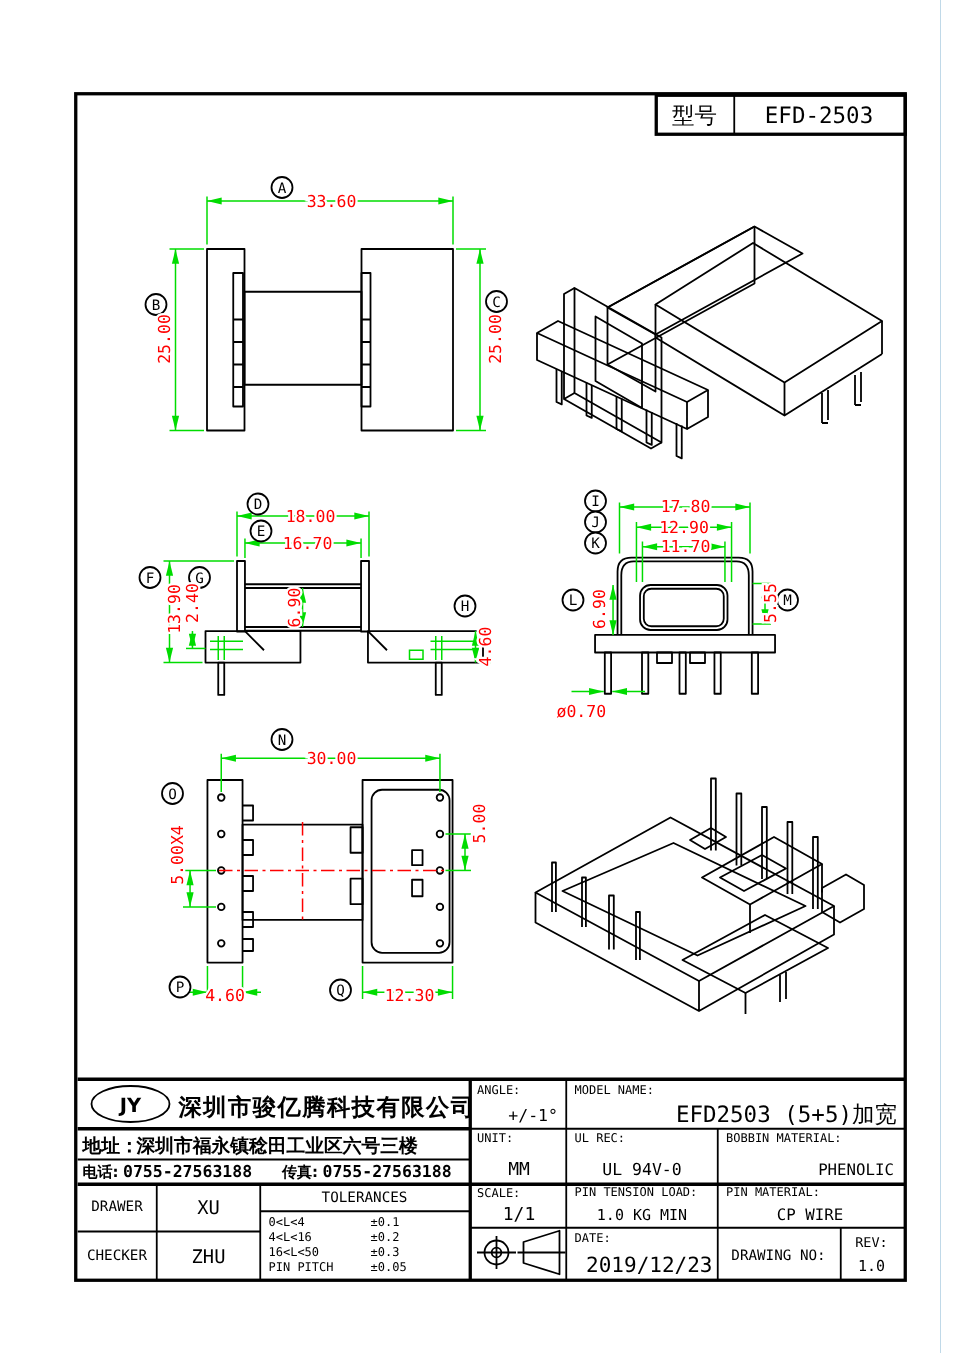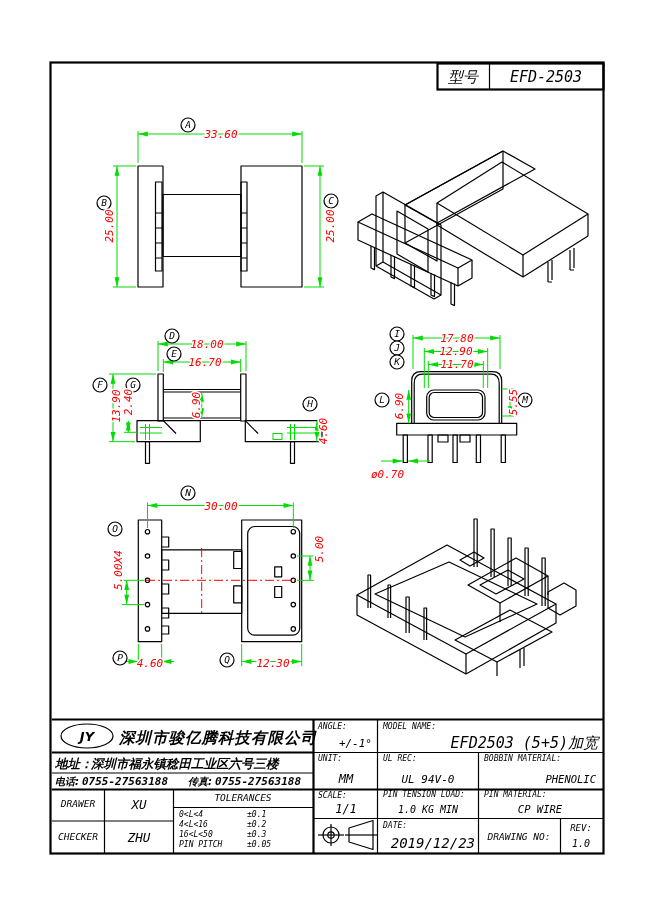--- a/index.html
+++ b/index.html
@@ -1,17 +1,17 @@
 <!DOCTYPE html>
 <html><head>
 <meta charset="utf-8">
 <style>
   html,body{margin:0;padding:0;background:#ffffff;}
   #sheet{position:relative;width:627px;height:902px;background:#0369a1;overflow:hidden;
-         font-family:"DejaVu Sans Mono","Liberation Mono",monospace;font-style:italic;}
+         font-family:"DejaVu Sans Mono","Liberation Mono",monospace;}
   svg{position:absolute;left:0;top:0;}
   
   .ln  {stroke:#000;stroke-width:1.2;fill:none;stroke-linejoin:round;}
   .ln2 {stroke:#000;stroke-width:2.2;fill:none;}
   .grn {stroke:#00dc00;stroke-width:1;fill:none;}
   .cent{stroke:#ff0000;stroke-width:1;fill:none;stroke-dasharray:9 3 2 3;}
   .rtxt{fill:#ff0000;font-size:11px;font-family:"DejaVu Sans Mono",monospace;
         paint-order:stroke;stroke:#ffffff;stroke-width:3px;}
   .cl circle{fill:#fff;stroke:#000;stroke-width:1.2;}
   .cl text{fill:#000;font-size:9.5px;text-anchor:middle;font-family:"DejaVu Sans Mono",monospace;}

